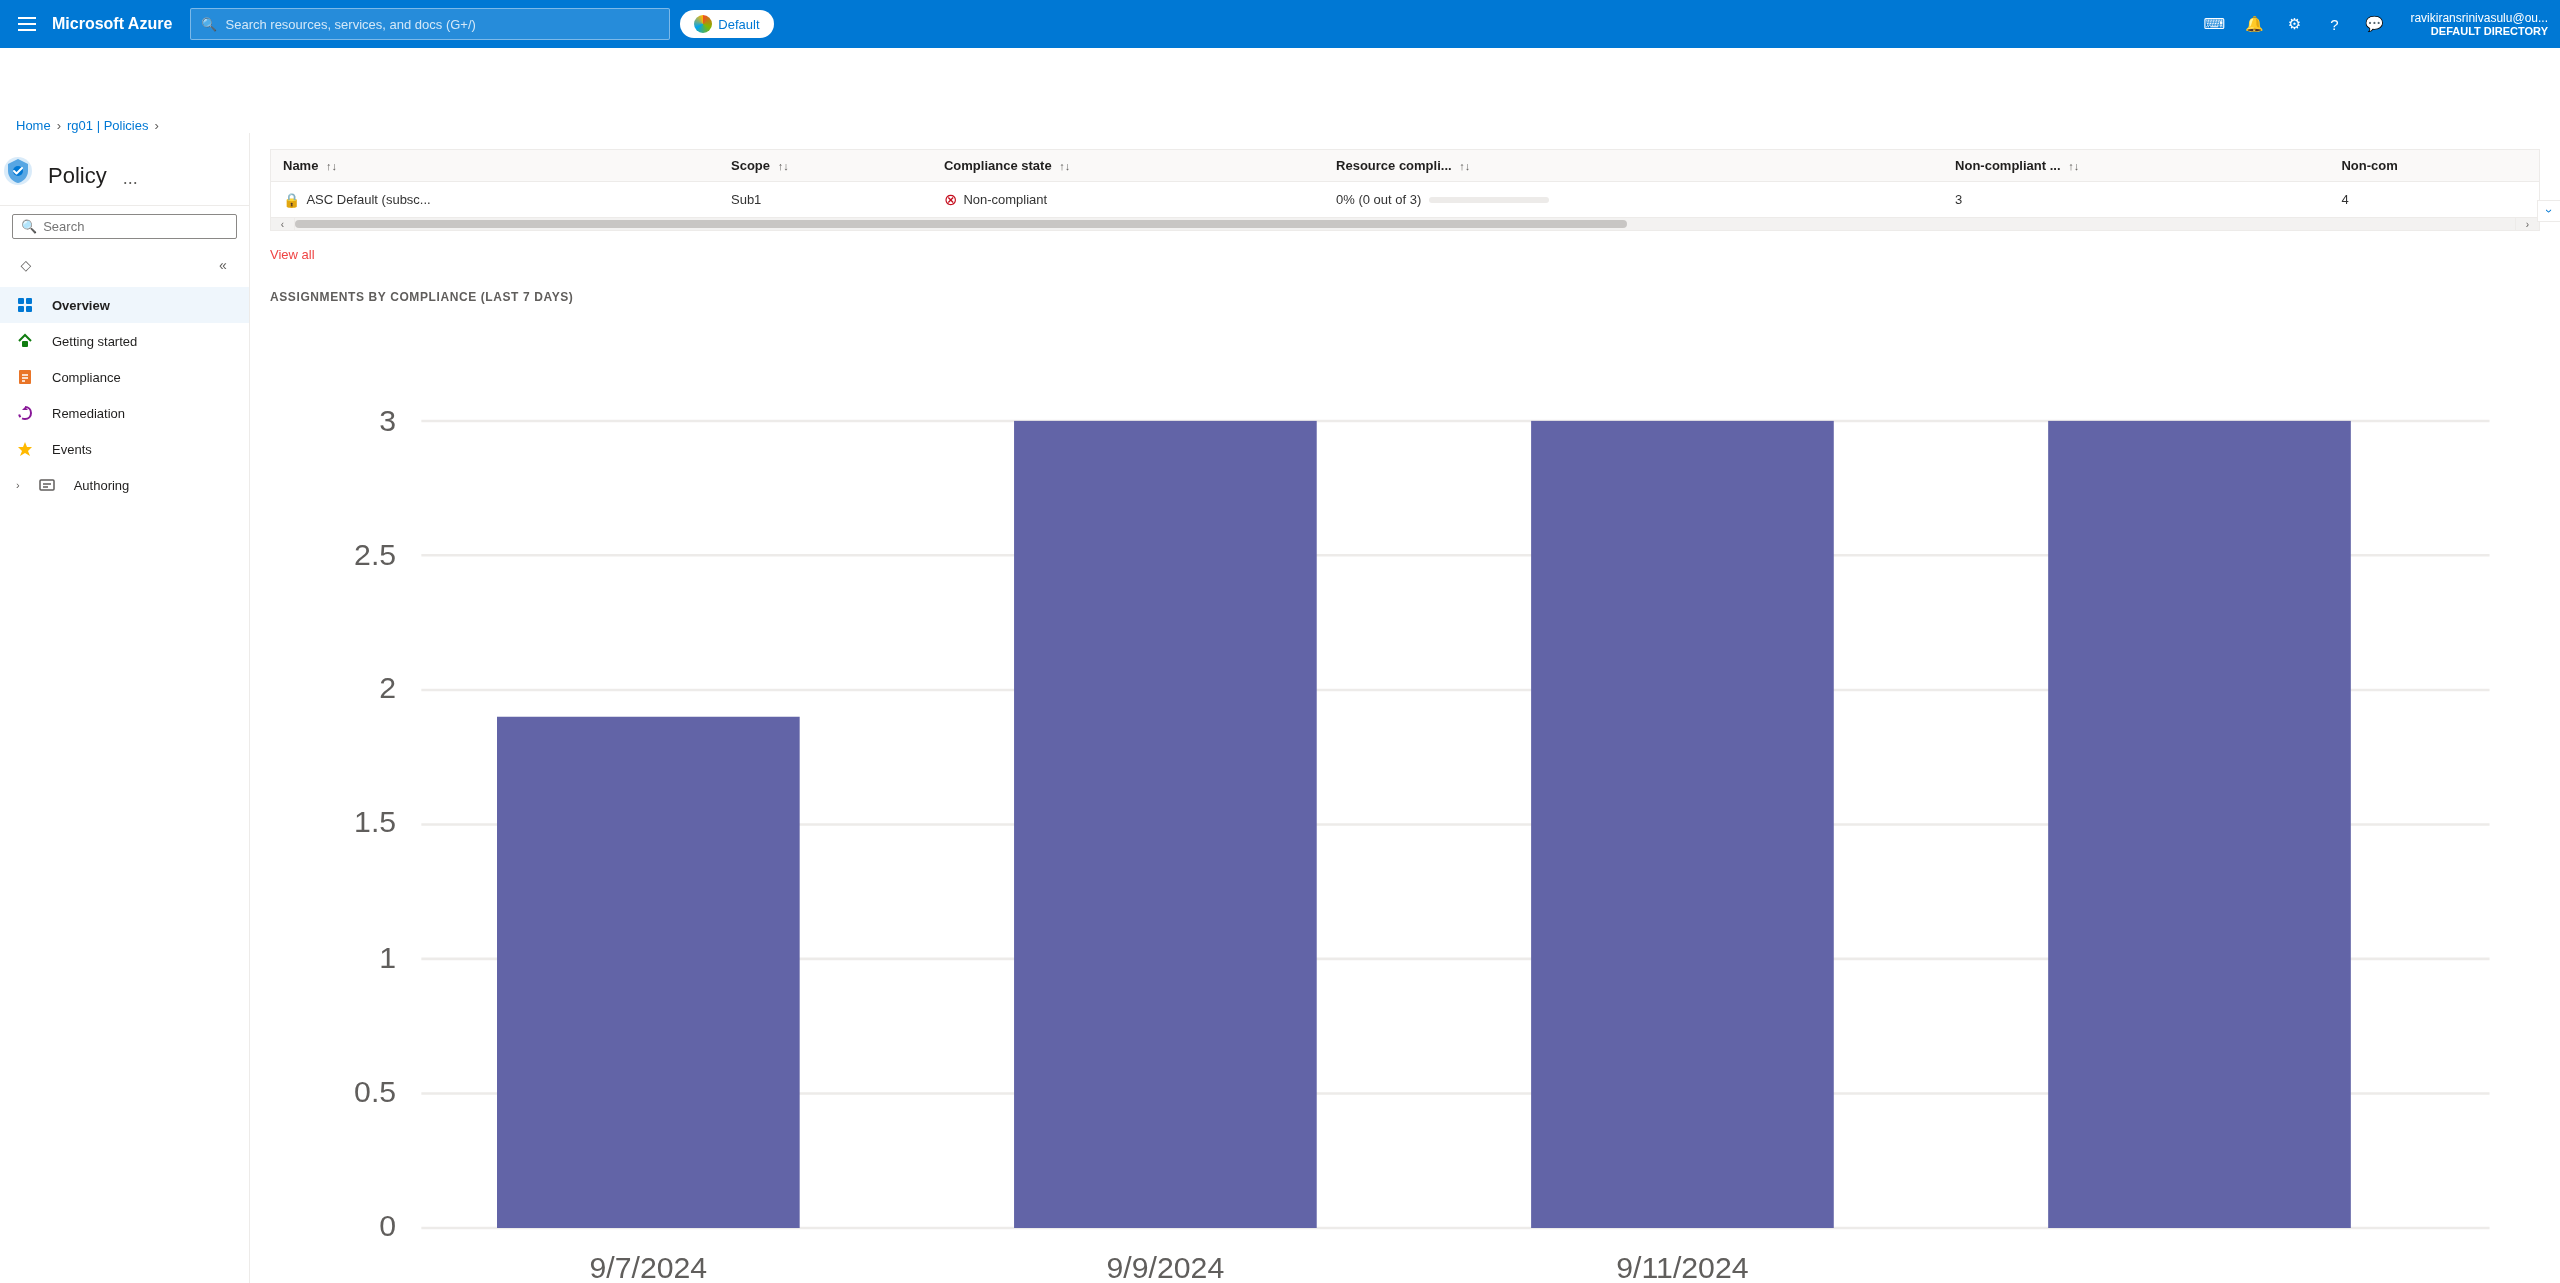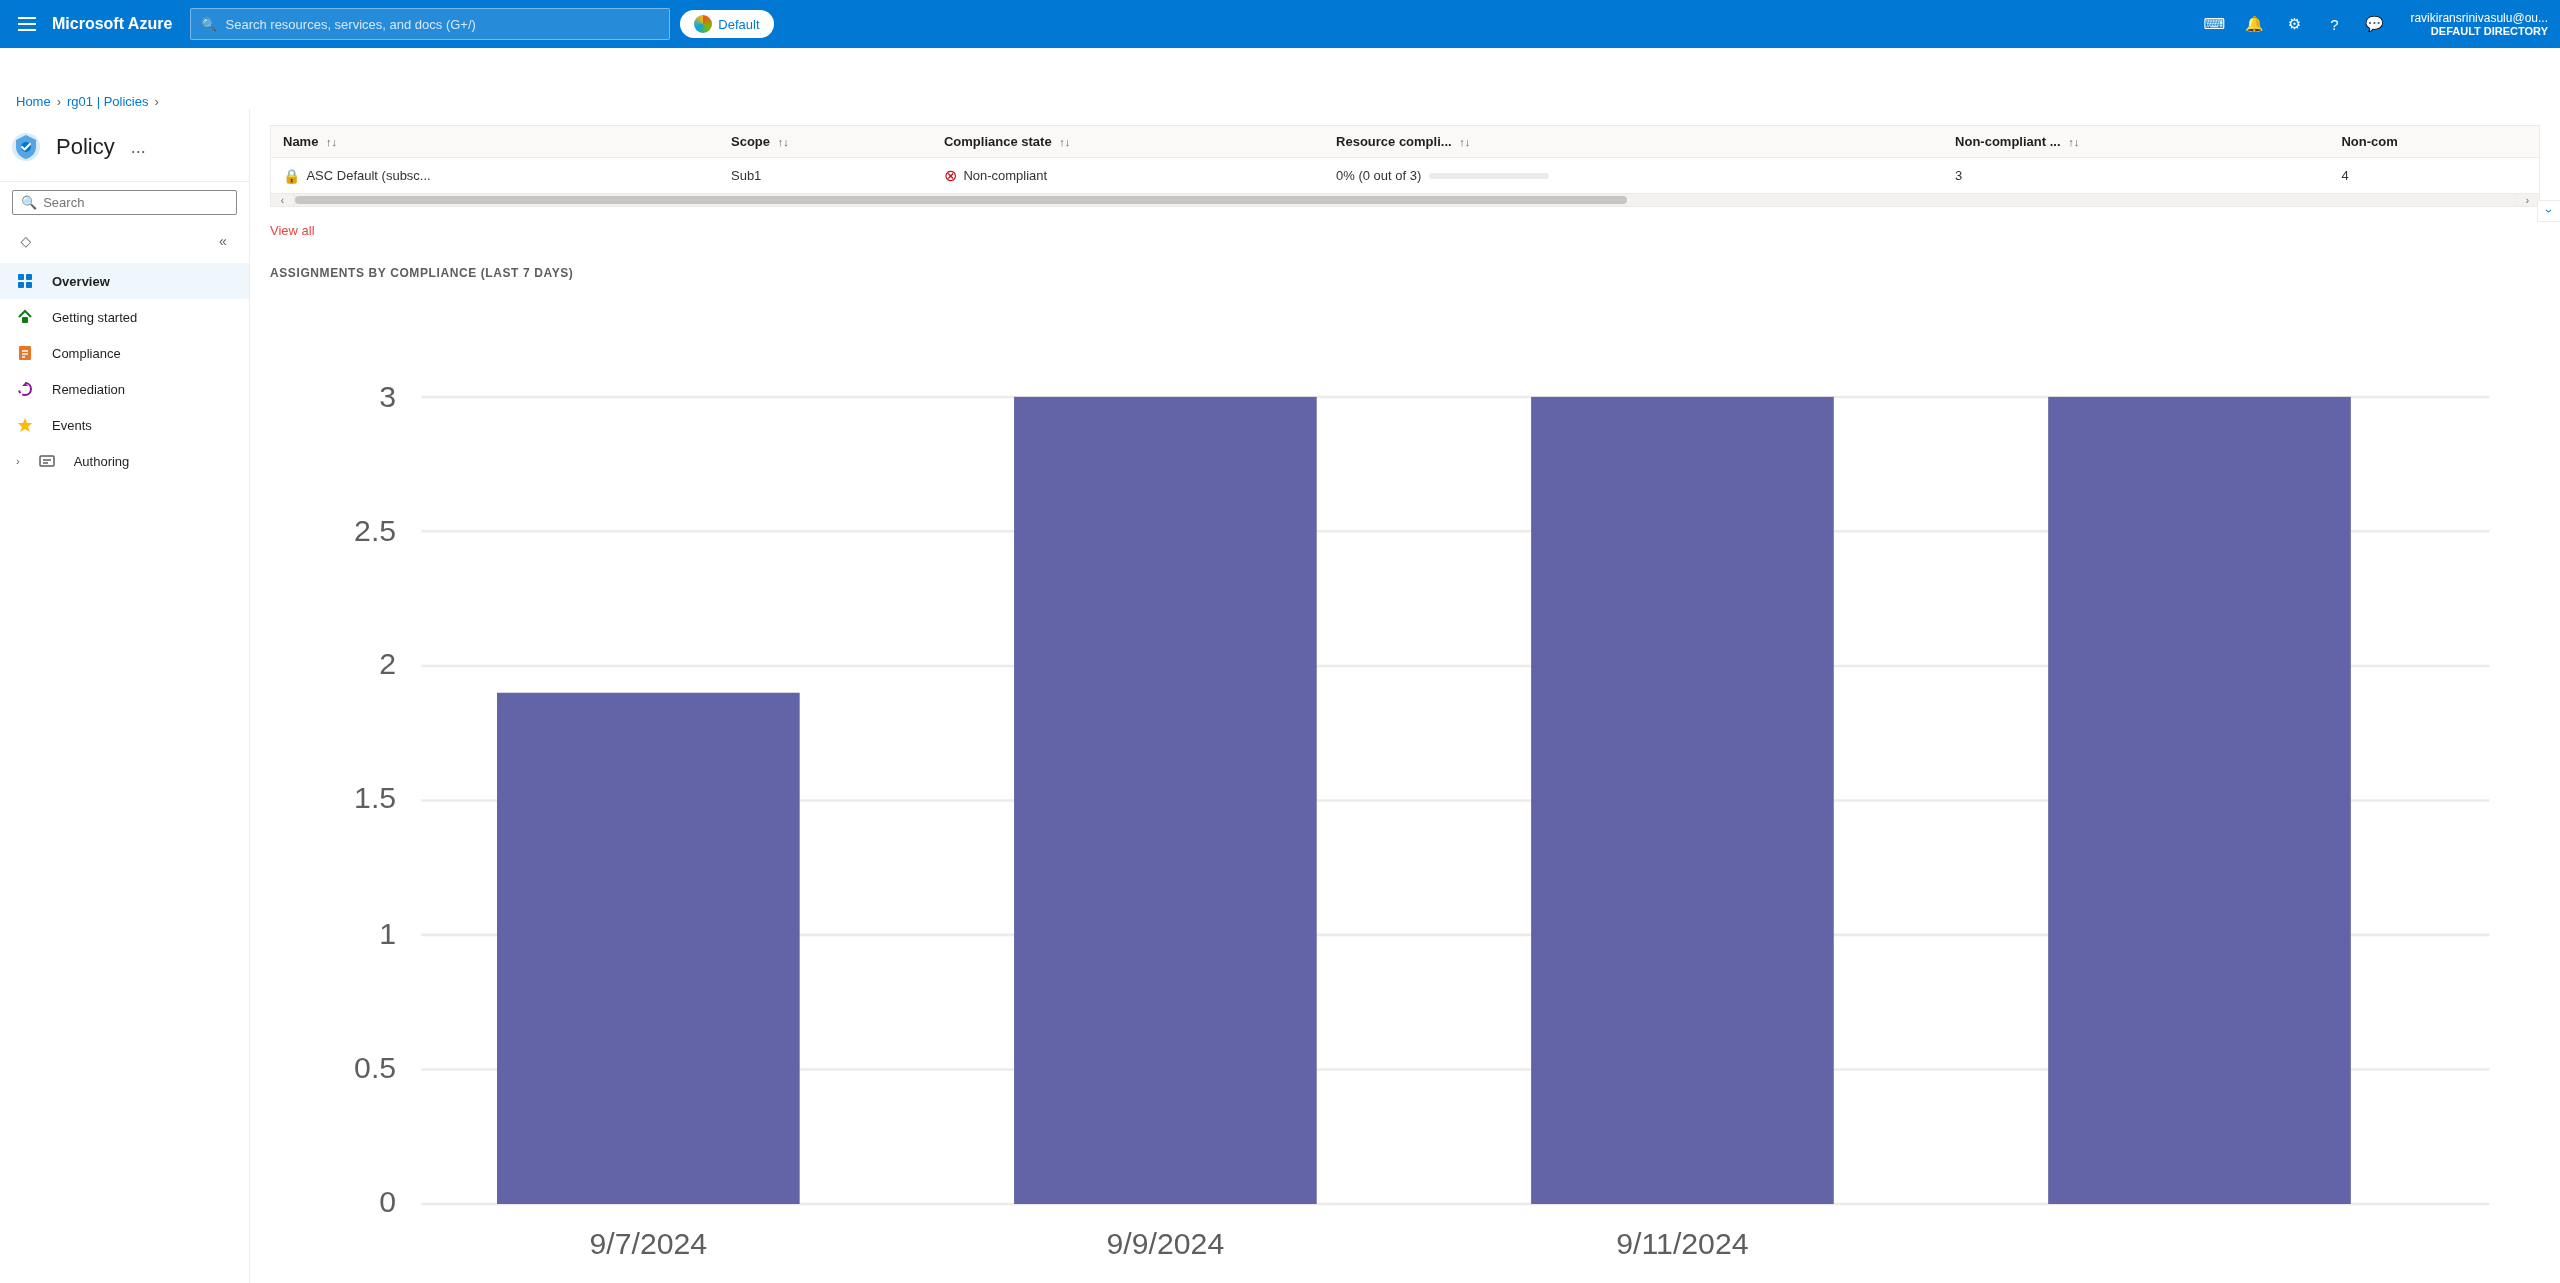--- a/index.html
+++ b/index.html
@@ -108,23 +108,23 @@
 
     
     .sidebar {
       width: 250px;
       min-width: 250px;
       border-right: 1px solid #edebe9;
       padding-top: 8px;
     }
     .page-header {
       display: flex;
-      align-items: center;
+      align-items: flex-end;
       gap: 12px;
-      padding: 12px 8px 16px;
+      padding: 12px 0 16px;
       border-bottom: 1px solid #edebe9;
     }
     .page-icon {
       width: 36px; height: 36px;
     }
     .page-title {
       font-size: 22px; font-weight: 300; color: #201f1e;
     }
     .page-ellipsis {
       color: #605e5c; cursor: pointer; font-size: 18px; margin-left: 4px;
@@ -320,21 +320,21 @@
     <button class="nav-icon-btn" title="Settings">⚙</button>
     <button class="nav-icon-btn" title="Help">?</button>
     <button class="nav-icon-btn" title="Feedback">💬</button>
   </div>
   <div class="nav-user">
     <span class="nav-user-name">ravikiransrinivasulu@ou...</span>
     <span class="nav-user-dir">DEFAULT DIRECTORY</span>
   </div>
 </nav>
 
-<div class="breadcrumb" style="padding-top:46px; background:white;">
+<div class="breadcrumb" style="padding-top:70px; background:white;">
   <a>Home</a>
   <span class="breadcrumb-sep">›</span>
   <a>rg01 | Policies</a>
   <span class="breadcrumb-sep">›</span>
 </div>
 
 <div class="page-container">
 
   <div class="sidebar">
     <div class="page-header">

